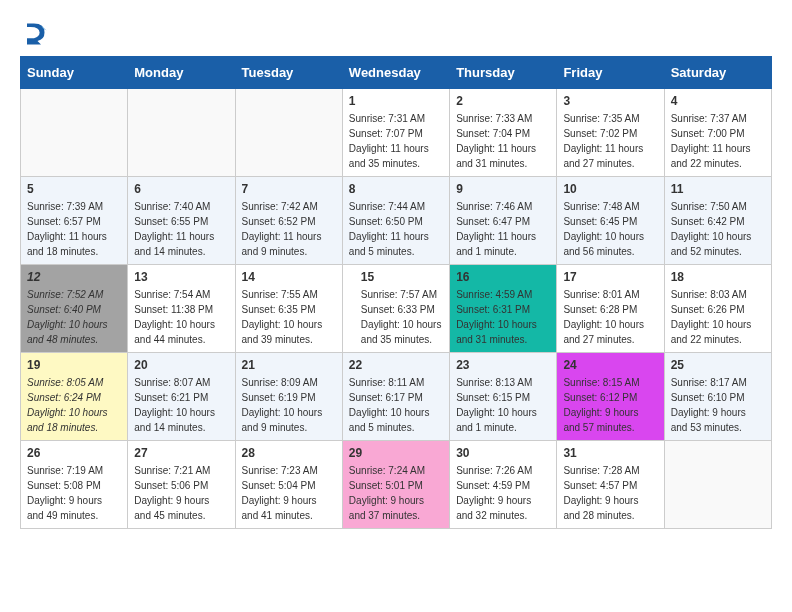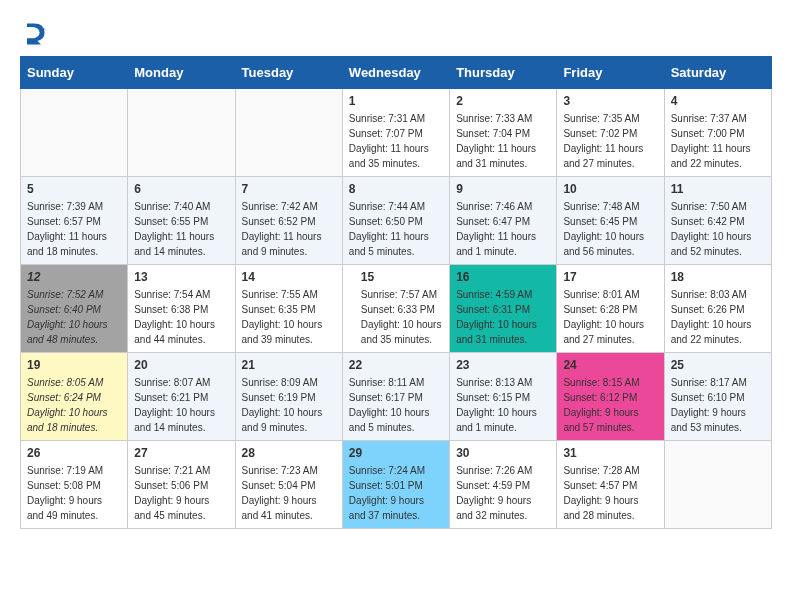--- a/index.html
+++ b/index.html
@@ -220,21 +220,21 @@
         <td style="background-color: #a3a3a3; font-style: italic;">
           <span class="day-num">12</span>
           <div class="day-info" style="white-space: pre-line;">Sunrise: 7:52 AM
 Sunset: 6:40 PM
 Daylight: 10 hours
 and 48 minutes.</div>
         </td>
         <td style="background-color: rgb(255, 255, 255);">
           <span class="day-num">13</span>
           <div class="day-info" style="white-space: pre-line;">Sunrise: 7:54 AM
-Sunset: 6:38 PM
+Sunset: 11:38 PM
 Daylight: 10 hours
 and 44 minutes.</div>
         </td>
         <td style="background-color: rgb(255, 255, 255);">
           <span class="day-num">14</span>
           <div class="day-info" style="white-space: pre-line;">Sunrise: 7:55 AM
 Sunset: 6:35 PM
 Daylight: 10 hours
 and 39 minutes.</div>
         </td>
@@ -296,21 +296,21 @@
 Daylight: 10 hours
 and 5 minutes.</div>
         </td>
         <td style="background-color: rgb(240, 245, 251);">
           <span class="day-num">23</span>
           <div class="day-info" style="white-space: pre-line;">Sunrise: 8:13 AM
 Sunset: 6:15 PM
 Daylight: 10 hours
 and 1 minute.</div>
         </td>
-        <td style="background-color: #ec4899;">
+        <td style="background-color: #d946ef;">
           <span class="day-num">24</span>
           <div class="day-info" style="white-space: pre-line;">Sunrise: 8:15 AM
 Sunset: 6:12 PM
 Daylight: 9 hours
 and 57 minutes.</div>
         </td>
         <td style="background-color: rgb(240, 245, 251);">
           <span class="day-num">25</span>
           <div class="day-info" style="white-space: pre-line;">Sunrise: 8:17 AM
 Sunset: 6:10 PM
@@ -333,21 +333,21 @@
 Daylight: 9 hours
 and 45 minutes.</div>
         </td>
         <td style="background-color: rgb(255, 255, 255);">
           <span class="day-num">28</span>
           <div class="day-info" style="white-space: pre-line;">Sunrise: 7:23 AM
 Sunset: 5:04 PM
 Daylight: 9 hours
 and 41 minutes.</div>
         </td>
-        <td style="background-color: #7dd3fc;">
+        <td style="background-color: #f9a8d4;">
           <span class="day-num">29</span>
           <div class="day-info" style="white-space: pre-line;">Sunrise: 7:24 AM
 Sunset: 5:01 PM
 Daylight: 9 hours
 and 37 minutes.</div>
         </td>
         <td style="background-color: rgb(255, 255, 255);">
           <span class="day-num">30</span>
           <div class="day-info" style="white-space: pre-line;">Sunrise: 7:26 AM
 Sunset: 4:59 PM

